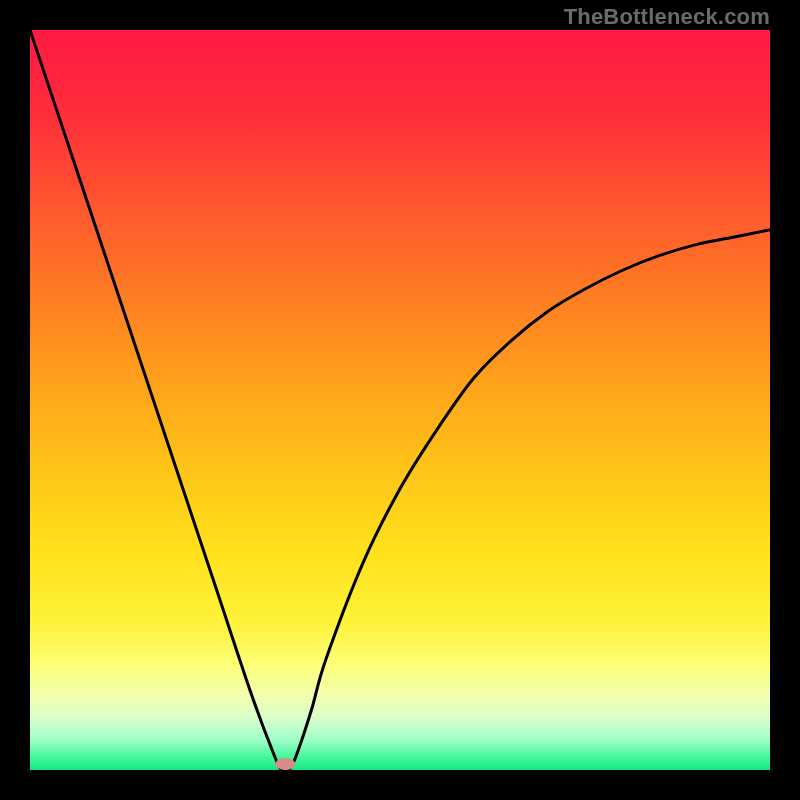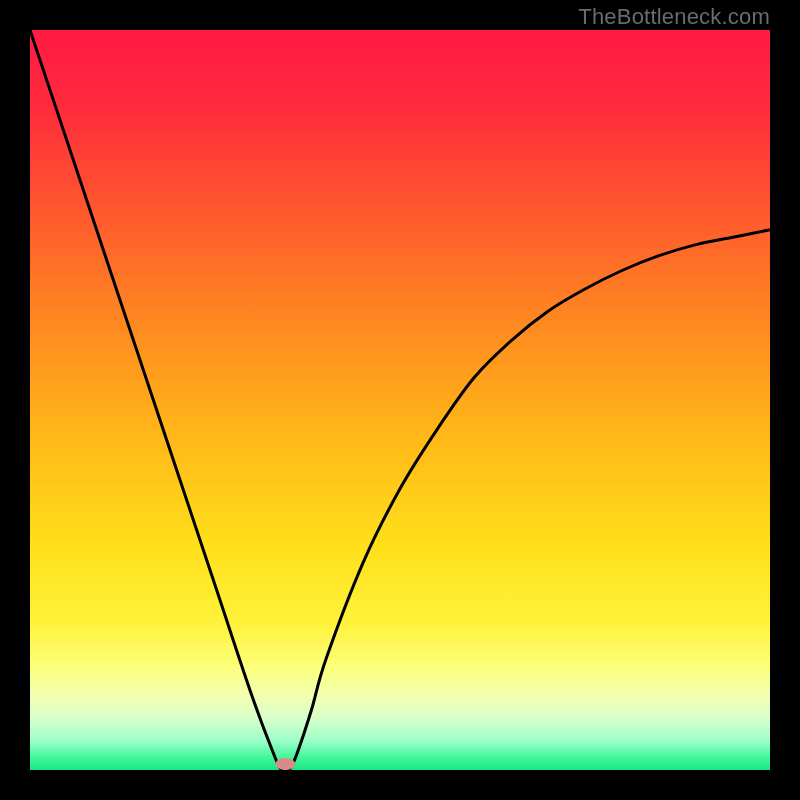--- a/index.html
+++ b/index.html
@@ -18,21 +18,21 @@
     width: 740px;
     height: 740px;
     overflow: hidden;
   }
   .attribution {
     position: absolute;
     top: 4px;
     right: 30px;
     color: #6b6b6b;
     font-size: 22px;
-    font-weight: 400;
+    font-weight: 700;
     letter-spacing: 0.2px;
     z-index: 5;
   }
   svg {
     display: block;
   }
 </style>
 </head>
 <body>
 

